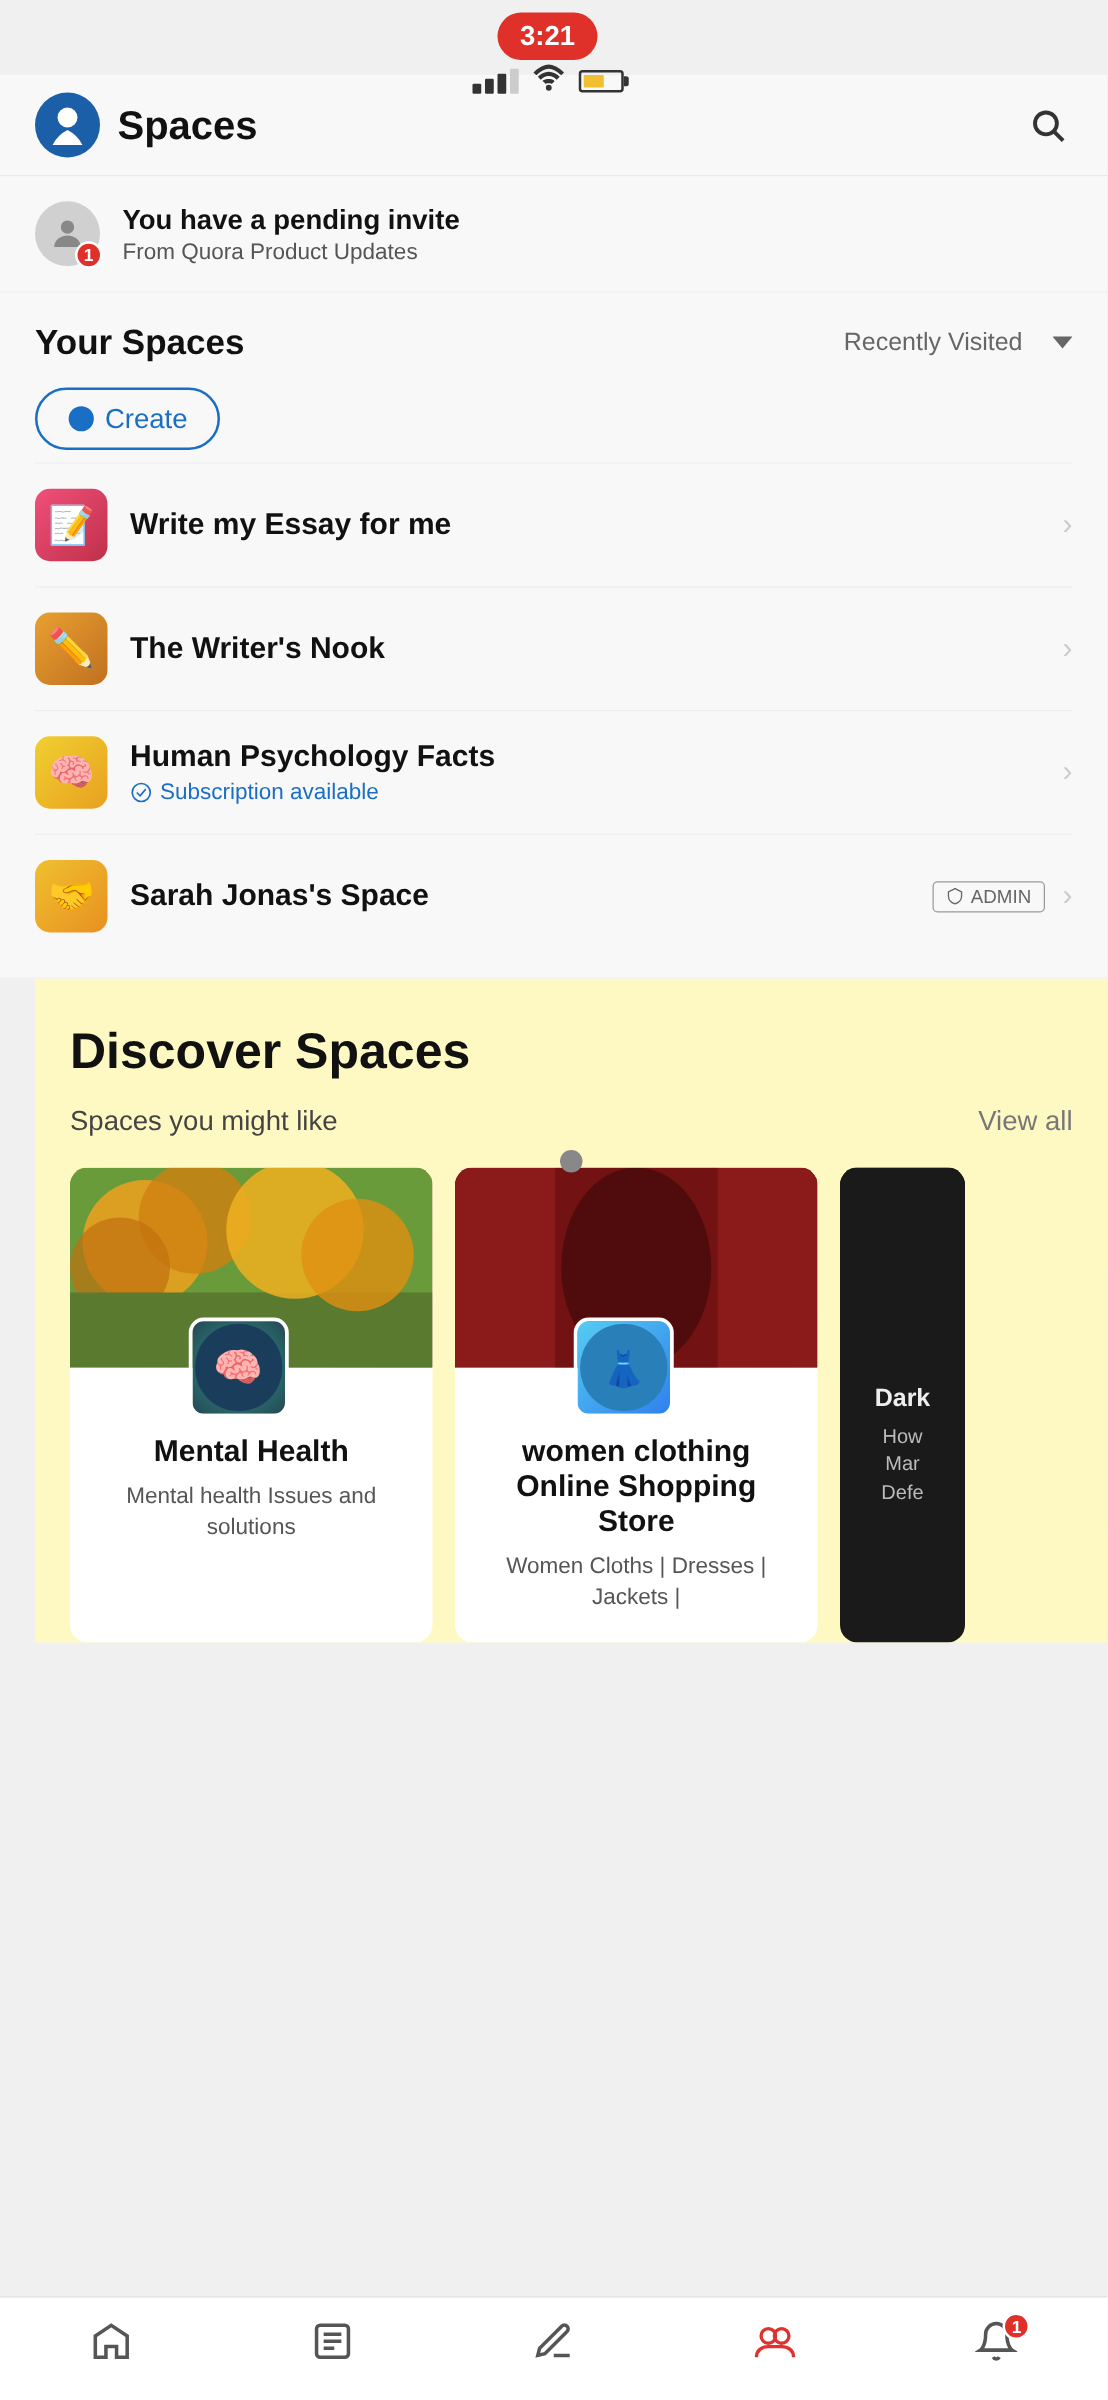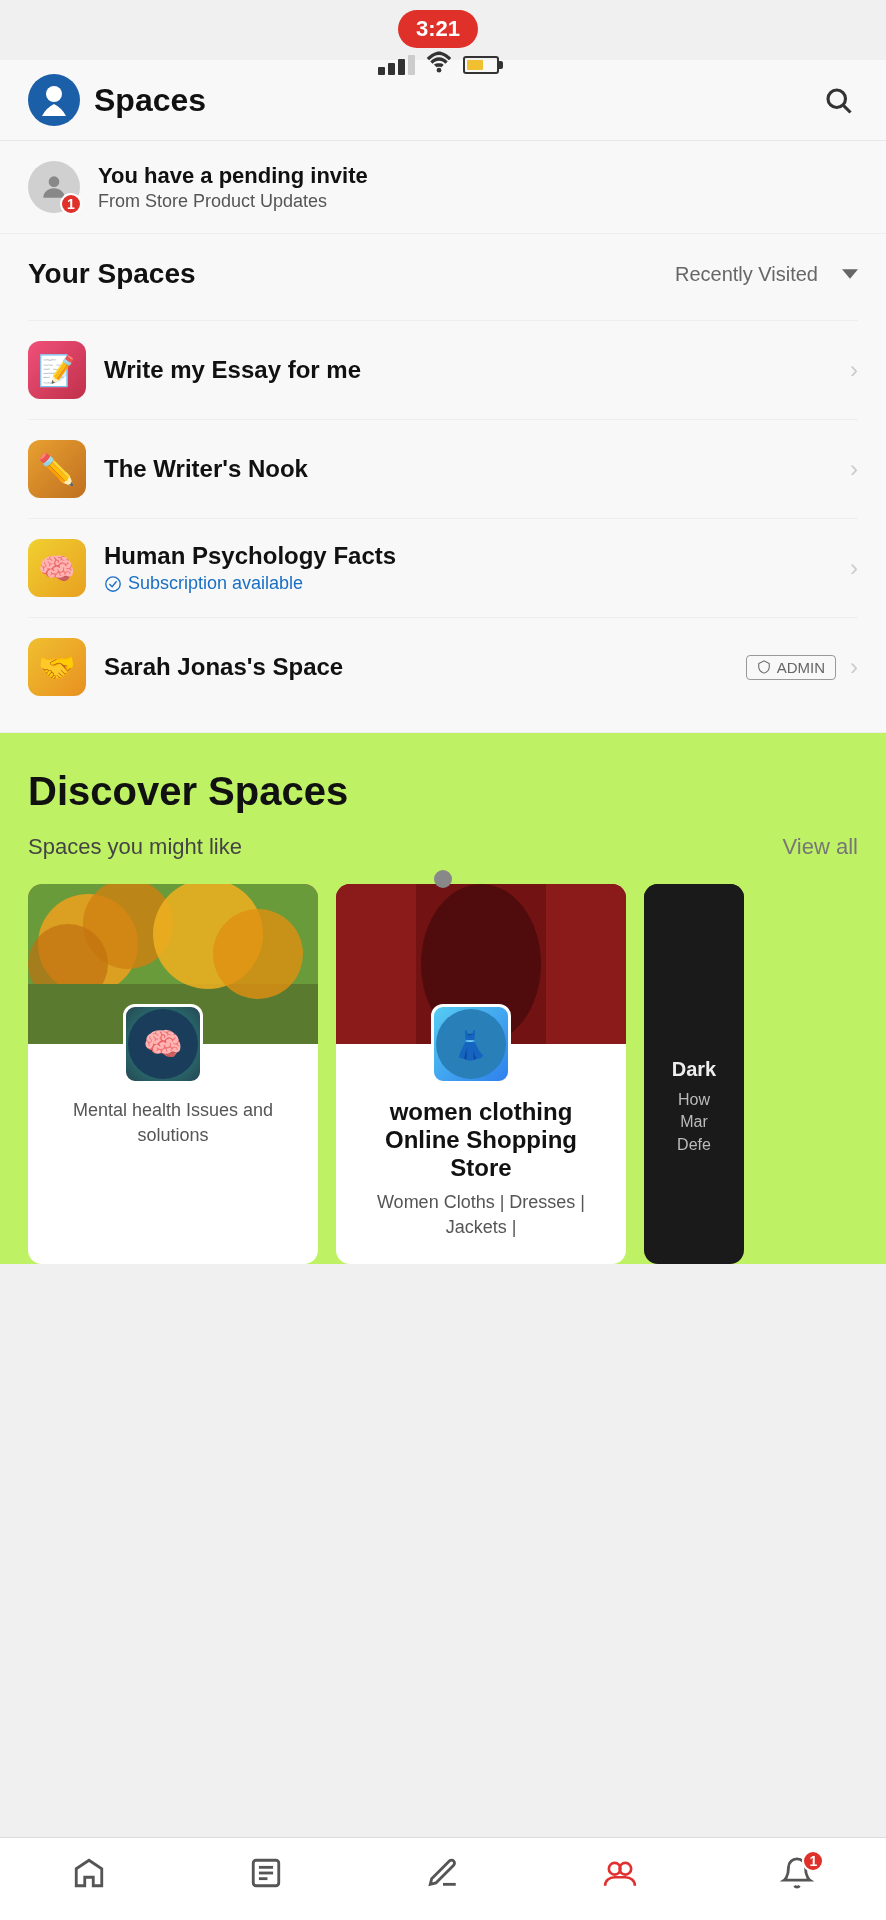--- a/index.html
+++ b/index.html
@@ -344,23 +344,24 @@
       height: 58px;
       border-radius: 12px;
       display: flex;
       align-items: center;
       justify-content: center;
       font-size: 30px;
     }
 
     
     .discover-section {
-      background: #bef264;
+      background: #fef9c3;
       padding: 36px 28px 0;
       flex: 1;
+      margin-left: 28px;
     }
     .discover-title {
       font-size: 40px;
       font-weight: 800;
       color: #111;
       margin-bottom: 20px;
     }
     .discover-subheader {
       display: flex;
       align-items: center;
@@ -562,35 +563,43 @@
   <div class="invite-avatar">
     <div class="invite-avatar-inner">
       <svg viewBox="0 0 24 24">
         <path d="M12 4 a4 4 0 1 1 0 8 a4 4 0 0 1 0-8z M4 20 c0-4 3.6-7 8-7s8 3 8 7"></path>
       </svg>
     </div>
     <div class="invite-badge">1</div>
   </div>
   <div class="invite-text">
     <div class="invite-title">You have a pending invite</div>
-    <div class="invite-sub">From Store Product Updates</div>
+    <div class="invite-sub">From Quora Product Updates</div>
   </div>
 </div>
 
 <div class="your-spaces-section">
   <div class="your-spaces-header">
     <div class="your-spaces-title">Your Spaces</div>
     <div class="recently-visited">
       <span>Recently Visited</span>
       <svg viewBox="0 0 10 6">
           <path d="M0 0 L5 6 L10 0" fill="#666" stroke="none"></path>
         </svg>
     </div>
   </div>
   <div class="spaces-buttons">
+    <button class="space-btn">
+      <svg viewBox="0 0 24 24" stroke="#1a6fc4" stroke-width="2" fill="none">
+          <circle cx="12" cy="12" r="10"></circle>
+          <line x1="12" y1="8" x2="12" y2="16"></line>
+          <line x1="8" y1="12" x2="16" y2="12"></line>
+        </svg>
+      <span>Create</span>
+    </button>
   </div>
 
   <div class="space-item">
     <div class="essay-icon space-icon">📝</div>
     <div class="space-info">
       <div class="space-name">Write my Essay for me</div>
     </div>
     <span class="chevron-right">›</span>
   </div>
 
@@ -658,20 +667,21 @@
         </div>
         <div style="display:flex;justify-content:center;">
           <div class="card-avatar card-avatar-mental">
             <svg width="70" height="70" viewBox="0 0 70 70">
               <circle cx="35" cy="35" r="35" fill="#1a3d5c"></circle>
               <text x="35" y="46" text-anchor="middle" font-size="32" fill="white">🧠</text>
             </svg>
           </div>
         </div>
         <div class="card-body">
+          <div class="card-name">Mental Health</div>
           <div class="card-desc">Mental health Issues and solutions</div>
         </div>
       </div>
 
       <div class="space-card">
         <div class="card-cover-2">
           <svg width="290" height="160" viewBox="0 0 290 160" xmlns="http://www.w3.org/2000/svg">
             <rect width="290" height="160" fill="#8b1a1a"></rect>
             <rect x="80" y="0" width="130" height="160" fill="#6b1010" opacity="0.8"></rect>
             <ellipse cx="145" cy="80" rx="60" ry="80" fill="#3a0808" opacity="0.6"></ellipse>

